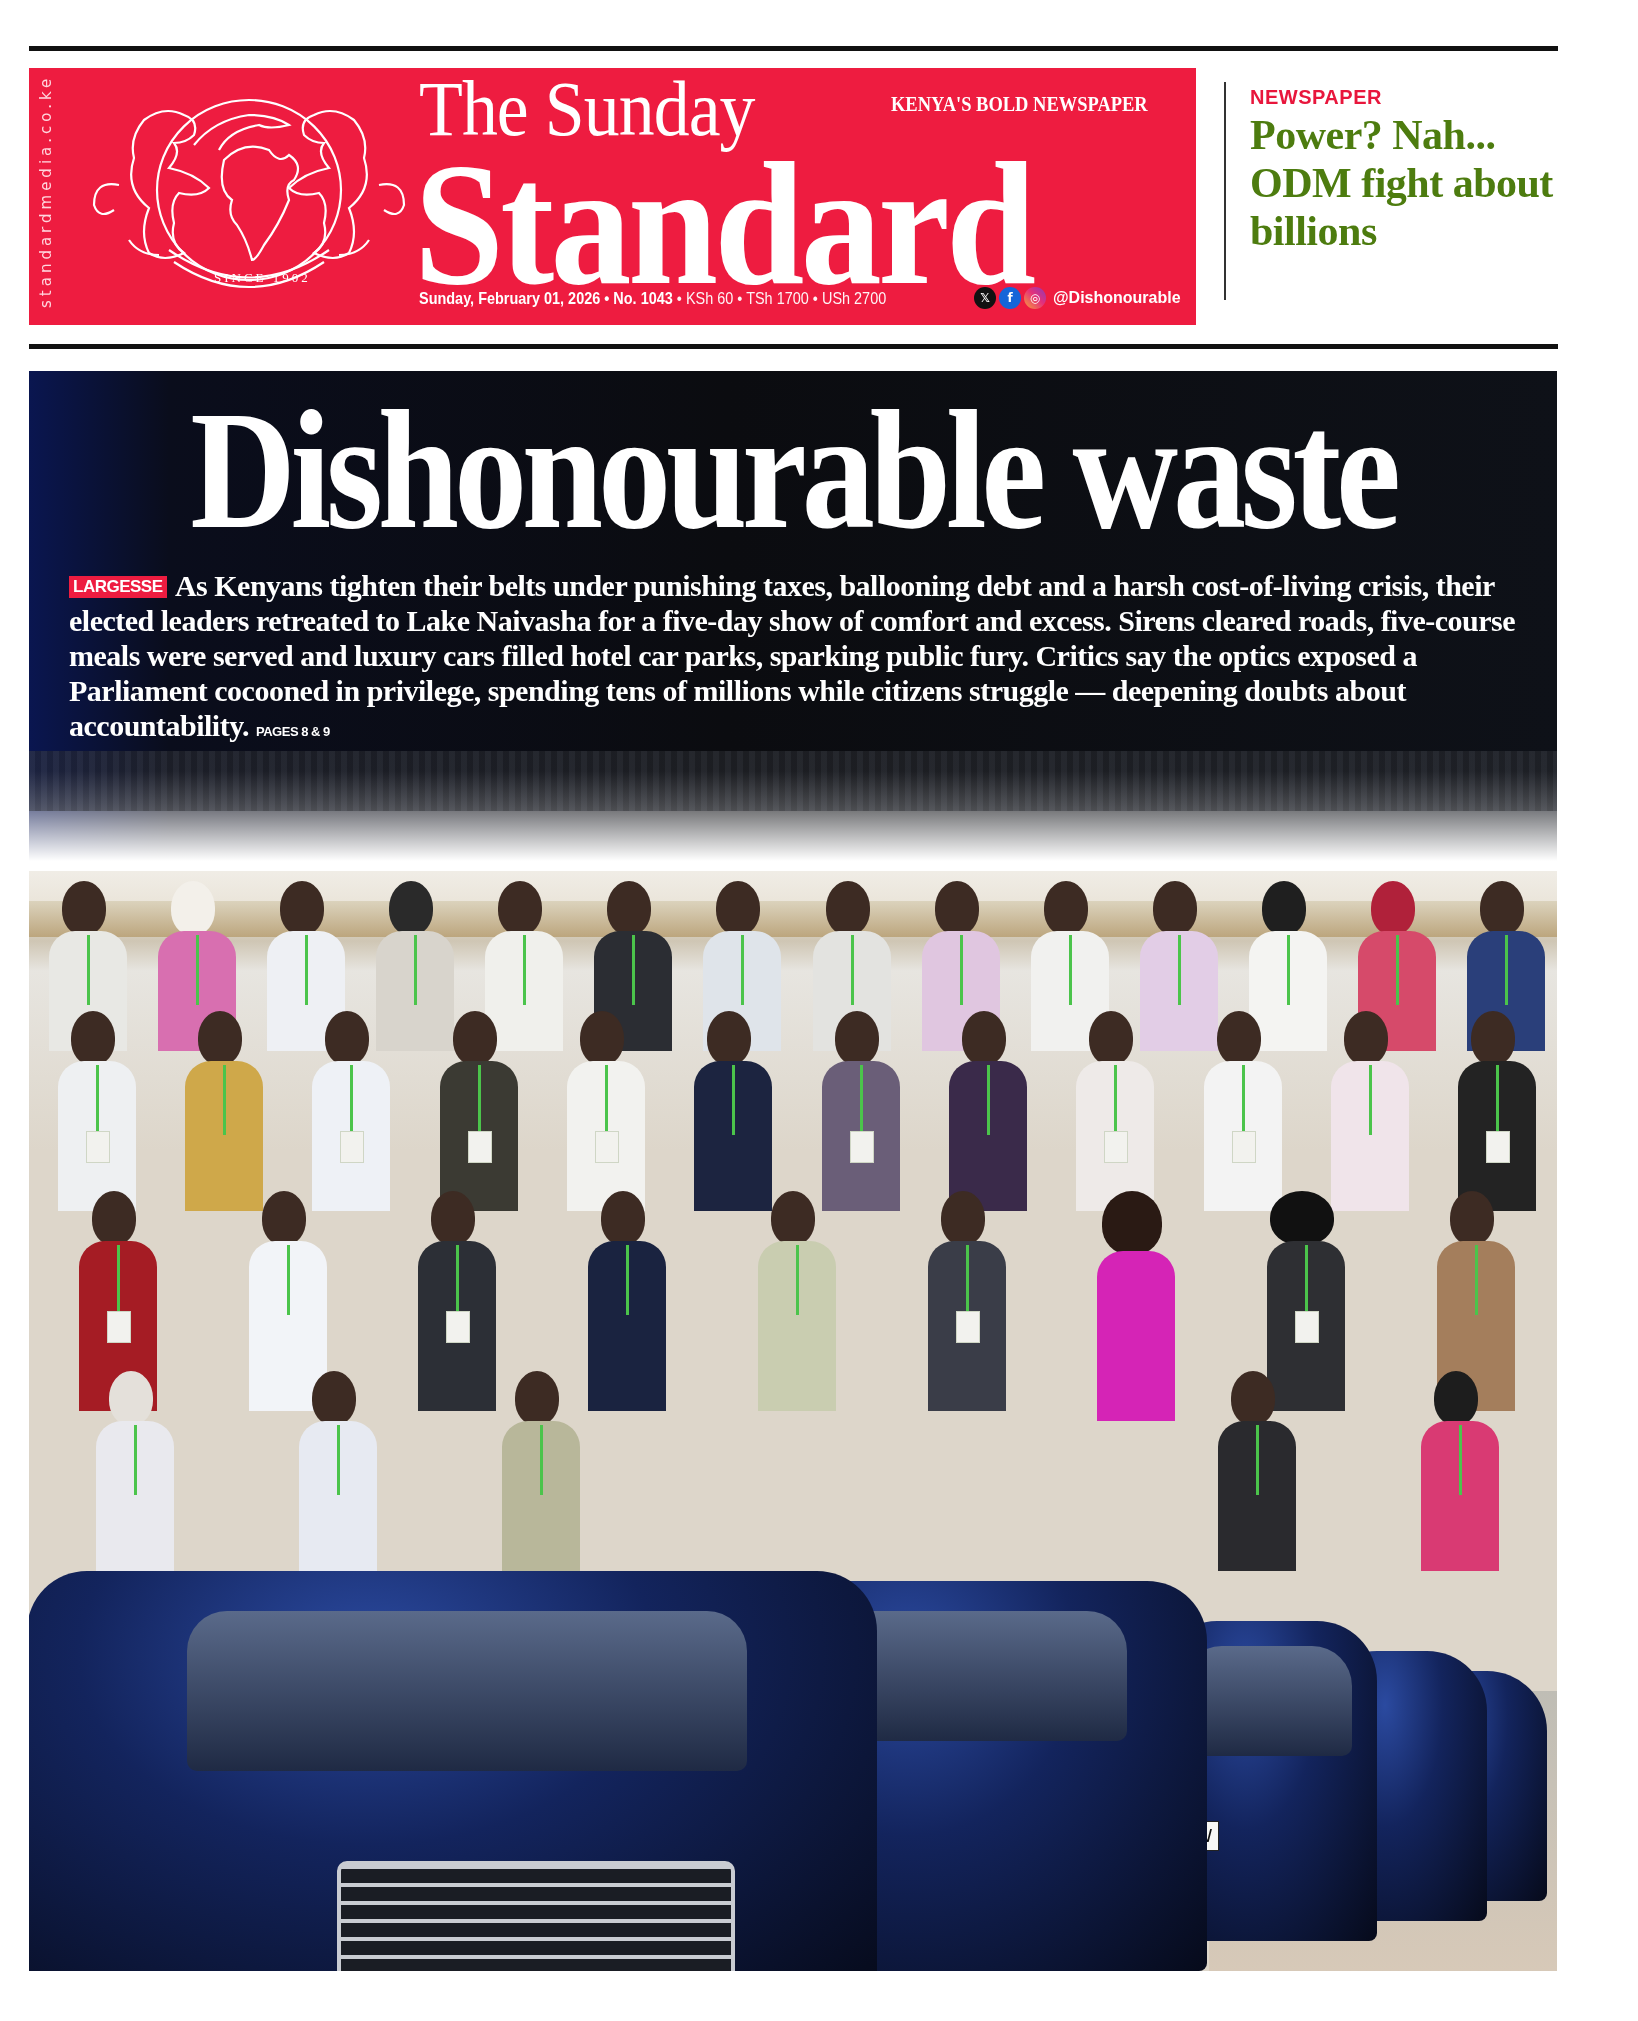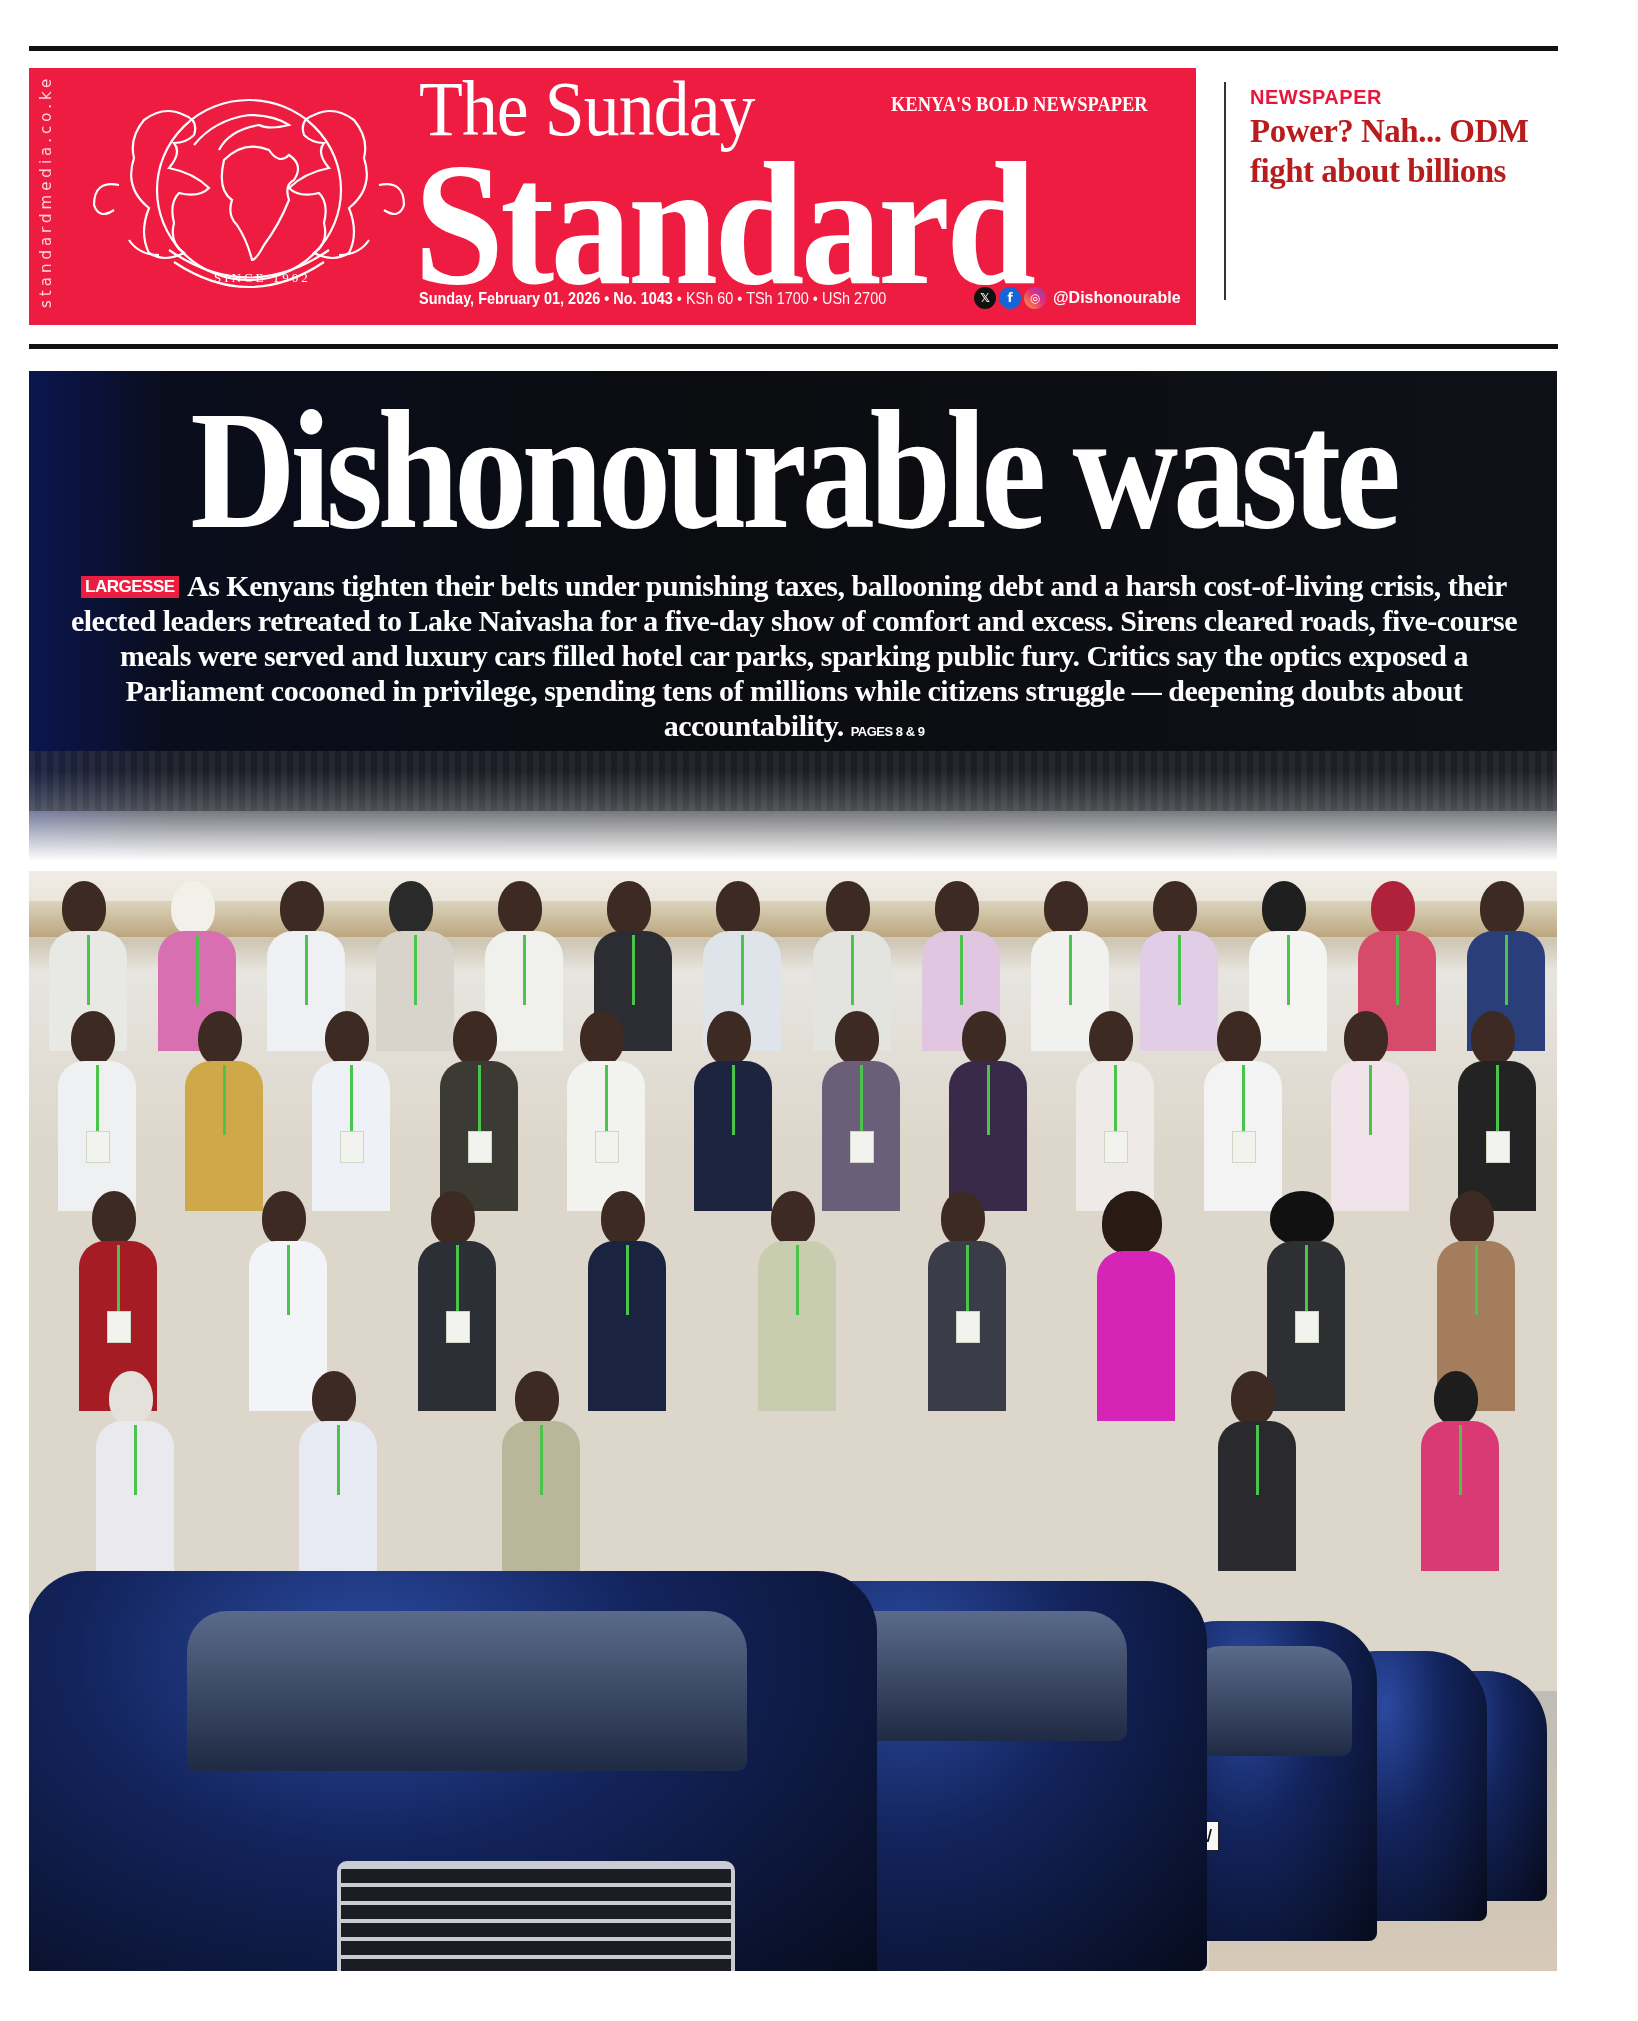--- a/index.html
+++ b/index.html
@@ -23,36 +23,36 @@
   .sicon { width:22px; height:22px; border-radius:50%; display:flex; align-items:center; justify-content:center; font-family:"DejaVu Sans", sans-serif; font-size:12px; font-weight:bold; color:#fff; }
   .sicon.x { background:#111; }
   .sicon.fb { background:#1565d8; }
   .sicon.ig { background:linear-gradient(45deg,#f9a03a,#e4307a 55%,#8a3ab9); }
   .handle { font-family:"Liberation Sans", sans-serif; font-weight:bold; font-size:16px; color:#fff; margin-left:4px; }
 
   
   .divider-v { left:1224px; top:82px; width:2px; height:218px; background:#333; }
   .side { left:1250px; top:86px; width:310px; }
   .kicker { font-family:"Liberation Sans", sans-serif; font-weight:bold; color:#e8163c; font-size:20px; letter-spacing:0.5px; }
-  .side-head { font-family:"Liberation Serif", serif; font-weight:bold; font-size:33px; line-height:40px; color:#b91c1c; margin-top:2px; letter-spacing:-0.5px; }
+  .side-head { font-family:"Liberation Serif", serif; font-weight:bold; font-size:42px; line-height:48px; color:#4d7c0f; margin-top:2px; letter-spacing:-0.5px; }
   .side-body { font-family:"Liberation Serif", serif; font-size:16.5px; line-height:20px; color:#222; margin-top:6px; }
   .tag-red { display:inline-block; background:#ee1c40; color:#fff; font-family:"Liberation Sans", sans-serif; font-weight:bold; font-size:14px; padding:0 3px; line-height:18px; margin-right:3px; }
   .pageref { font-family:"Liberation Sans", sans-serif; font-weight:bold; font-size:13px; color:#111; }
 
   
   .hero { left:29px; top:371px; width:1528px; height:1600px; overflow:hidden; }
   .hero-dark { left:0; top:0; width:1528px; height:500px;
     background:
       linear-gradient(to bottom, rgba(255,255,255,0) 0px, rgba(255,255,255,0) 400px, rgba(255,255,255,1) 490px),
       linear-gradient(to right, #0a1650 0px, #0a0d1c 140px, #0b0c10 700px, #0e1118 1528px); }
   .hero-building { left:0; top:380px; width:1528px; height:60px; opacity:0.55;
     background:repeating-linear-gradient(90deg, #3a3d44 0 6px, #2a2c31 6px 12px); }
   .headline { left:0; top:14px; width:1528px; text-align:center; color:#fff; font-family:"Liberation Serif", serif; font-weight:bold;
     font-size:170px; line-height:1; letter-spacing:-6px; transform:scaleX(0.86); transform-origin:center top; }
-  .deck { left:40px; top:197px; width:1450px; text-align:center; color:#fff; font-family:"Liberation Serif", serif; font-weight:bold;
+  .deck { left:40px; top:197px; width:1450px; color:#fff; font-family:"Liberation Serif", serif; font-weight:bold;
     font-size:30px; line-height:35px; letter-spacing:-0.5px; }
   .deck .tag-red { font-size:17px; line-height:22px; vertical-align:4px; padding:0 4px; }
   .deck .pages { font-family:"Liberation Sans", sans-serif; font-size:13px; font-weight:bold; }
 
   
   .photo { left:0; top:480px; width:1528px; height:1120px; overflow:hidden;
     background:linear-gradient(to bottom, #f4f2ee 0px, #e9e3d7 60px, #cfc6b4 90px, #e7e5e0 120px, #ddd6ca 300px); }
   .roof { left:0; top:50px; width:1528px; height:36px; background:linear-gradient(to bottom,#d8cfb7,#b89f73); opacity:0.85; }
   .crowd-row { position:absolute; left:0; width:1528px; display:flex; justify-content:space-around; }
   .person { position:relative; width:70px; }

